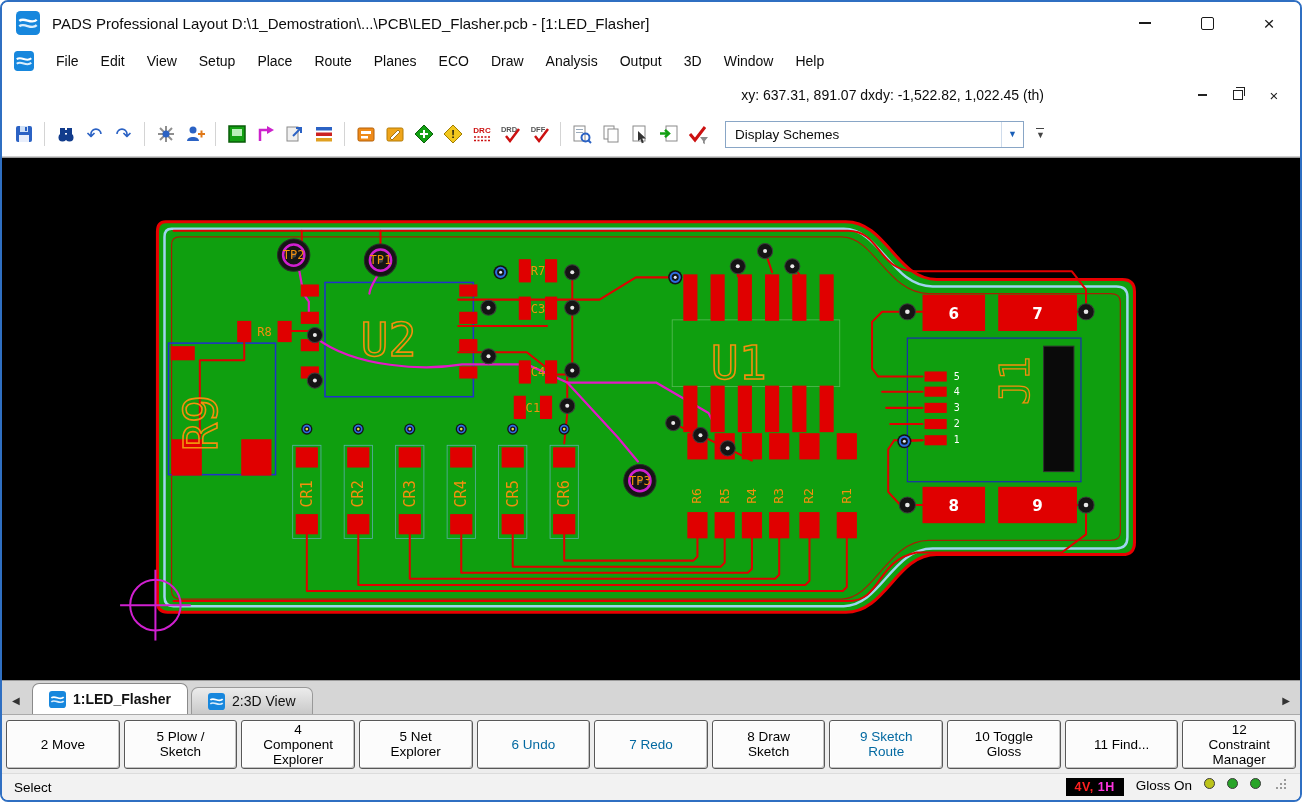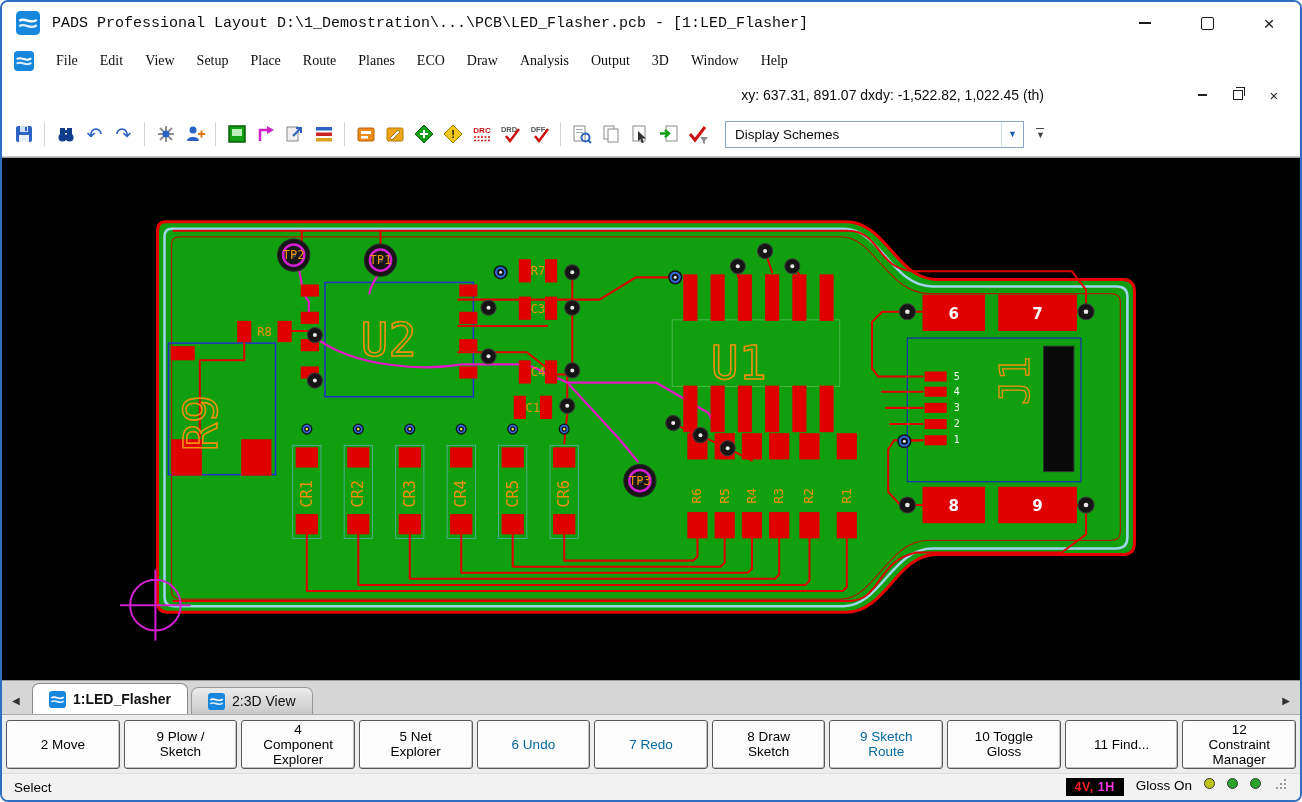--- a/index.html
+++ b/index.html
@@ -2,31 +2,31 @@
 <html><head>
 <meta charset="utf-8">
 <style>
   html,body{margin:0;padding:0;background:#fff;font-family:"Liberation Sans",sans-serif;}
   .window{position:relative;width:1298px;height:798px;border:2px solid #2f6fc2;border-radius:8px;overflow:hidden;display:flex;flex-direction:column;background:#fff;}
 
   
   .titlebar{height:42px;background:#fff;display:flex;align-items:center;padding:0 0 0 14px;flex:0 0 auto;}
   .logo{width:24px;height:24px;flex:0 0 auto;}
   .logo svg{display:block;width:100%;height:100%;}
-  .title-text{margin-left:12px;font-size:15px;color:#0c0c0c;white-space:nowrap;font-family:Liberation Mono, monospace;}
+  .title-text{margin-left:12px;font-size:15px;color:#0c0c0c;white-space:nowrap;}
   .win-controls{margin-left:auto;display:flex;height:100%;}
   .win-btn{width:62px;height:100%;display:flex;align-items:center;justify-content:center;color:#1a1a1a;}
   .glyph-min{width:12px;height:1.5px;background:#1a1a1a;}
   .glyph-max{width:11px;height:11px;border:1.3px solid #1a1a1a;border-radius:2px;}
   .glyph-close{font-size:19px;line-height:1;}
 
   
   .menubar{height:34px;background:#fff;display:flex;align-items:center;padding:0 12px;gap:2px;flex:0 0 auto;}
   .menubar .logo{width:20px;height:20px;margin-right:10px;}
-  .menu-item{padding:5px 10px;font-size:14px;color:#0c0c0c;border-radius:3px;font-family:Liberation Serif, serif;}
+  .menu-item{padding:5px 10px;font-size:14px;color:#0c0c0c;border-radius:3px;}
 
   
   .coordbar{height:34px;background:#fff;display:flex;align-items:center;padding:0 12px;flex:0 0 auto;}
   .readout{margin-left:auto;margin-right:150px;font-size:14px;color:#0c0c0c;white-space:nowrap;}
   .pane-controls{display:flex;align-items:center;gap:20px;margin-right:6px;}
   .pane-btn{display:flex;align-items:center;justify-content:center;width:16px;height:16px;color:#222;}
   .glyph-min-sm{width:9px;height:1.5px;background:#222;}
   .glyph-restore{position:relative;width:8px;height:8px;border:1.2px solid #222;background:#fff;}
   .glyph-restore::before{content:"";position:absolute;top:-4px;left:2px;width:8px;height:8px;border:1.2px solid #222;border-bottom:none;border-left:none;}
   .glyph-close-sm{font-size:15px;line-height:1;}
@@ -619,21 +619,21 @@
     <span class="strip-arrow right">▶</span>
   </div>
 
   <div class="fnrow">
     <div class="fnbtn">
         <span>2 Move</span>
         <span></span>
         <span></span>
       </div>
     <div class="fnbtn">
-        <span>9 Plow /</span>
+        <span>5 Plow /</span>
         <span>Sketch</span>
         <span></span>
       </div>
     <div class="fnbtn">
         <span>4</span>
         <span>Component</span>
         <span>Explorer</span>
       </div>
     <div class="fnbtn">
         <span>5 Net</span>

